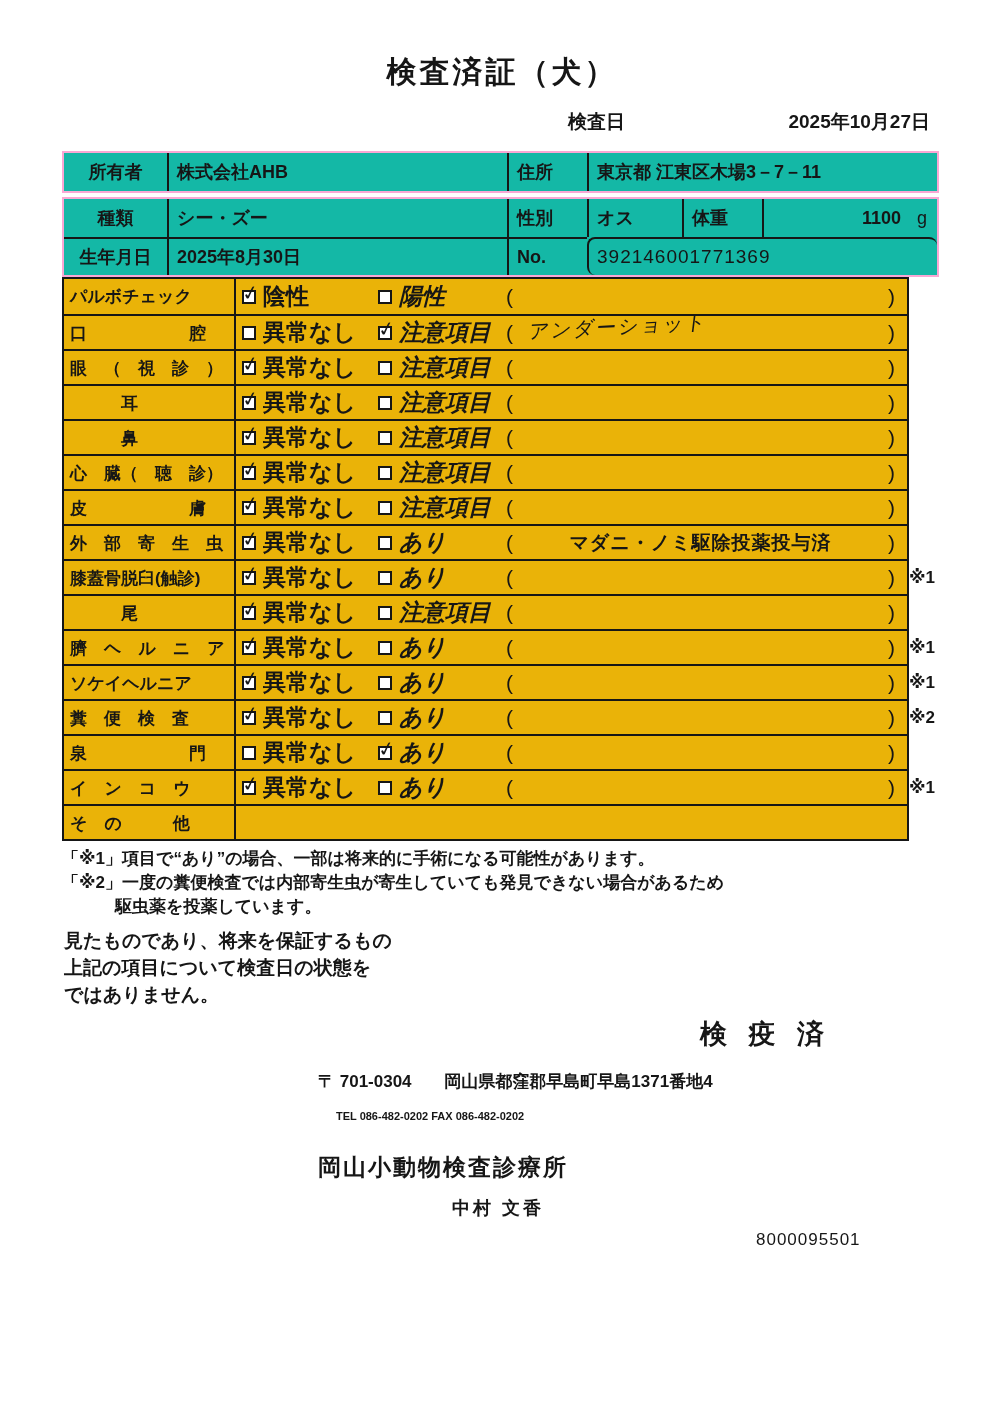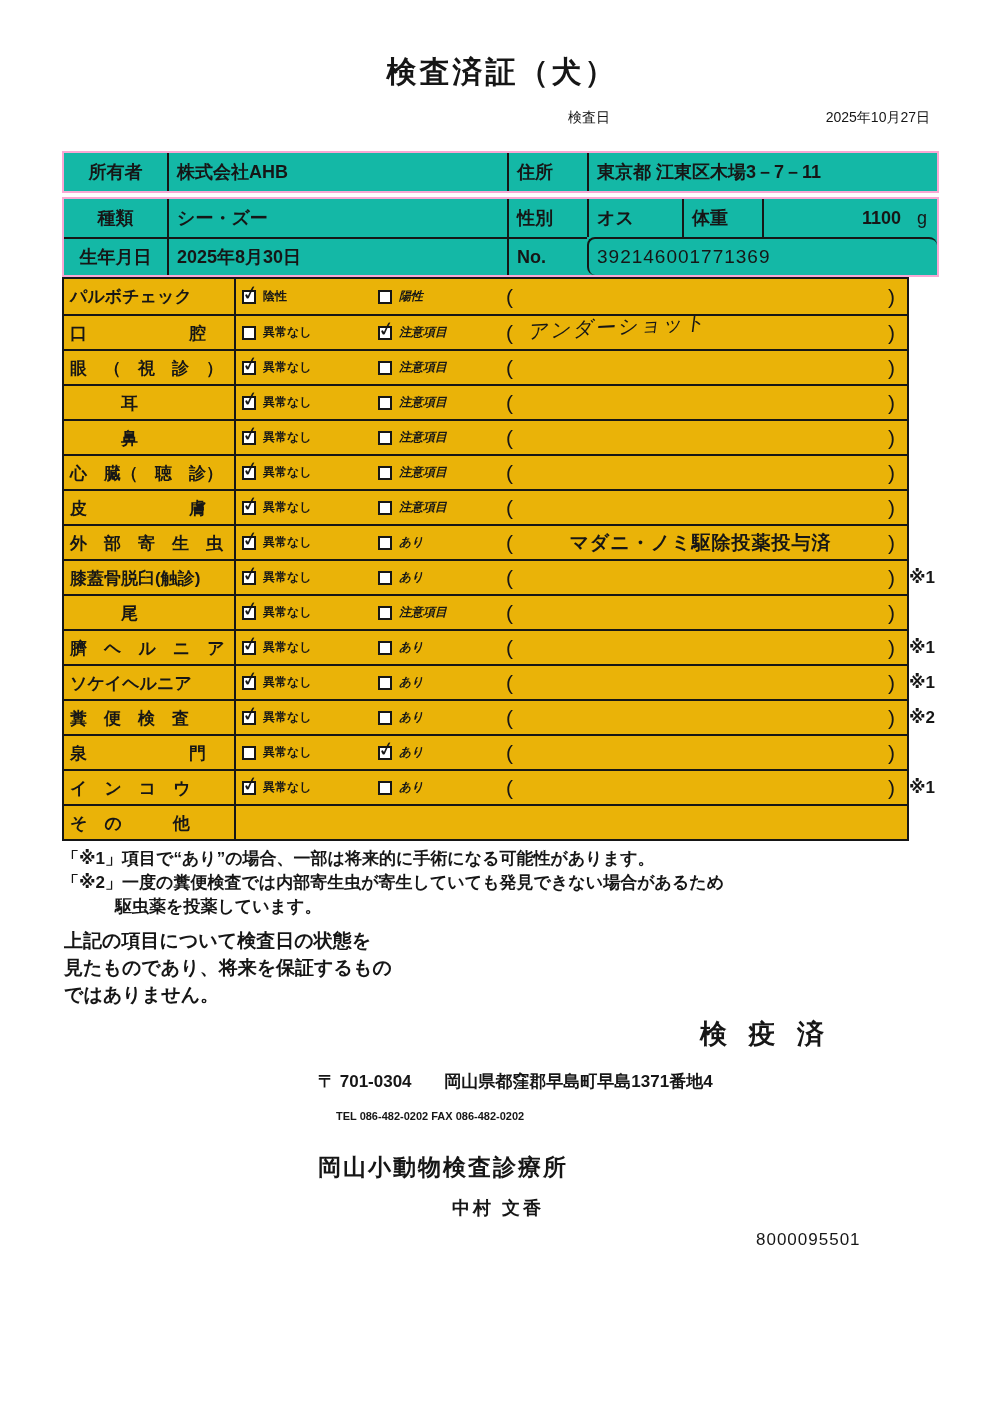--- a/index.html
+++ b/index.html
@@ -4,21 +4,21 @@
 <style>
   * { margin:0; padding:0; box-sizing:border-box; }
   html,body { background:#ffffff; }
   .sheet {
     position:relative; width:1004px; height:1423px; background:#fff;
     color:#161616; font-family:"Liberation Sans","DejaVu Sans",sans-serif;
     overflow:hidden;
   }
   .title { padding-top:52px; text-align:center; font-size:30px; font-weight:bold; letter-spacing:3px; }
 
-  .date-row { position:relative; margin:16px 69px 16px 62px; height:26px; font-size:14px; font-weight:normal; }
+  .date-row { position:relative; margin:16px 69px 16px 62px; height:26px; font-size:19px; font-weight:bold; }
   .date-label { position:absolute; left:506px; top:0; }
   .date-value { position:absolute; right:5px; top:0; }
 
   .grid-table { margin-left:62px; border:2px solid #f9a8d4; display:grid; font-size:18px; font-weight:bold; width:877px; background:#14b8a6; }
   .owner { margin-top:4px; grid-template-columns:103px 340px 80px 1fr; }
   .animal { margin-top:4px; grid-template-columns:103px 340px 80px 95px 80px 1fr; }
   .c { min-height:38px; display:flex; align-items:center; padding:4px 8px; }
   .bl { border-left:2px solid #161616; }
   .bt { border-top:2px solid #161616; }
   .center { justify-content:center; }
@@ -35,21 +35,21 @@
   .cell-label { border-right:2px solid #161616; padding:6px 2px 0 6px; font-size:17px; font-weight:bold; white-space:pre; overflow:hidden; }
   .cell-content { display:flex; align-items:center; padding-left:6px; }
   .opt { display:flex; align-items:center; gap:7px; }
   .opt1 { width:136px; }
   .opt2 { width:128px;font-style:italic; }
   .checkbox { width:14px; height:14px; border:2px solid #161616; position:relative; flex:none; background:#fff; }
   .checkbox.checked::after {
     content:"✓"; position:absolute; left:-2px; top:-11px; font-size:20px; font-weight:bold;
     transform:rotate(-10deg); color:#161616;
   }
-  .opt-text { font-size:12px; font-weight:bold; }
+  .opt-text { font-size:23px; font-weight:bold; }
   .paren { font-size:21px; font-weight:normal; line-height:1; }
   .paren-close { margin-right:12px; }
   .note { flex:1; text-align:center; font-size:19px; font-weight:bold; letter-spacing:1px; white-space:nowrap; overflow:visible; }
   .note.handwritten { text-align:left; padding-left:16px; font-size:20px; font-weight:normal; letter-spacing:2px;
     transform:rotate(-3deg) skewX(-10deg); transform-origin:left center; }
   .mark { position:absolute; right:-48px; top:6px; width:46px; font-size:17px; font-weight:bold; }
   .bare .opt, .bare .paren { visibility:hidden; }
 
   .notes { margin:6px 0 0 62px; font-size:17px; font-weight:bold; line-height:1.4; }
   .notes .indent { padding-left:53px; }
@@ -376,22 +376,22 @@
     </div>
     </div>
 
   <div class="notes">
     <div>「※1」項目で“あり”の場合、一部は将来的に手術になる可能性があります。</div>
     <div>「※2」一度の糞便検査では内部寄生虫が寄生していても発見できない場合があるため</div>
     <div class="indent">駆虫薬を投薬しています。</div>
   </div>
 
   <div class="disclaimer">
+    <div>見たものであり、将来を保証するもの</div>
     <div>上記の項目について検査日の状態を</div>
-    <div>見たものであり、将来を保証するもの</div>
     <div>ではありません。</div>
   </div>
 
   <div class="stamp">検 疫 済</div>
 
   <div class="addr-line">
     <span class="postal">〒 701-0304</span>
     <span>岡山県都窪郡早島町早島1371番地4</span>
   </div>
   <div class="tel-line">TEL 086-482-0202   FAX 086-482-0202</div>

